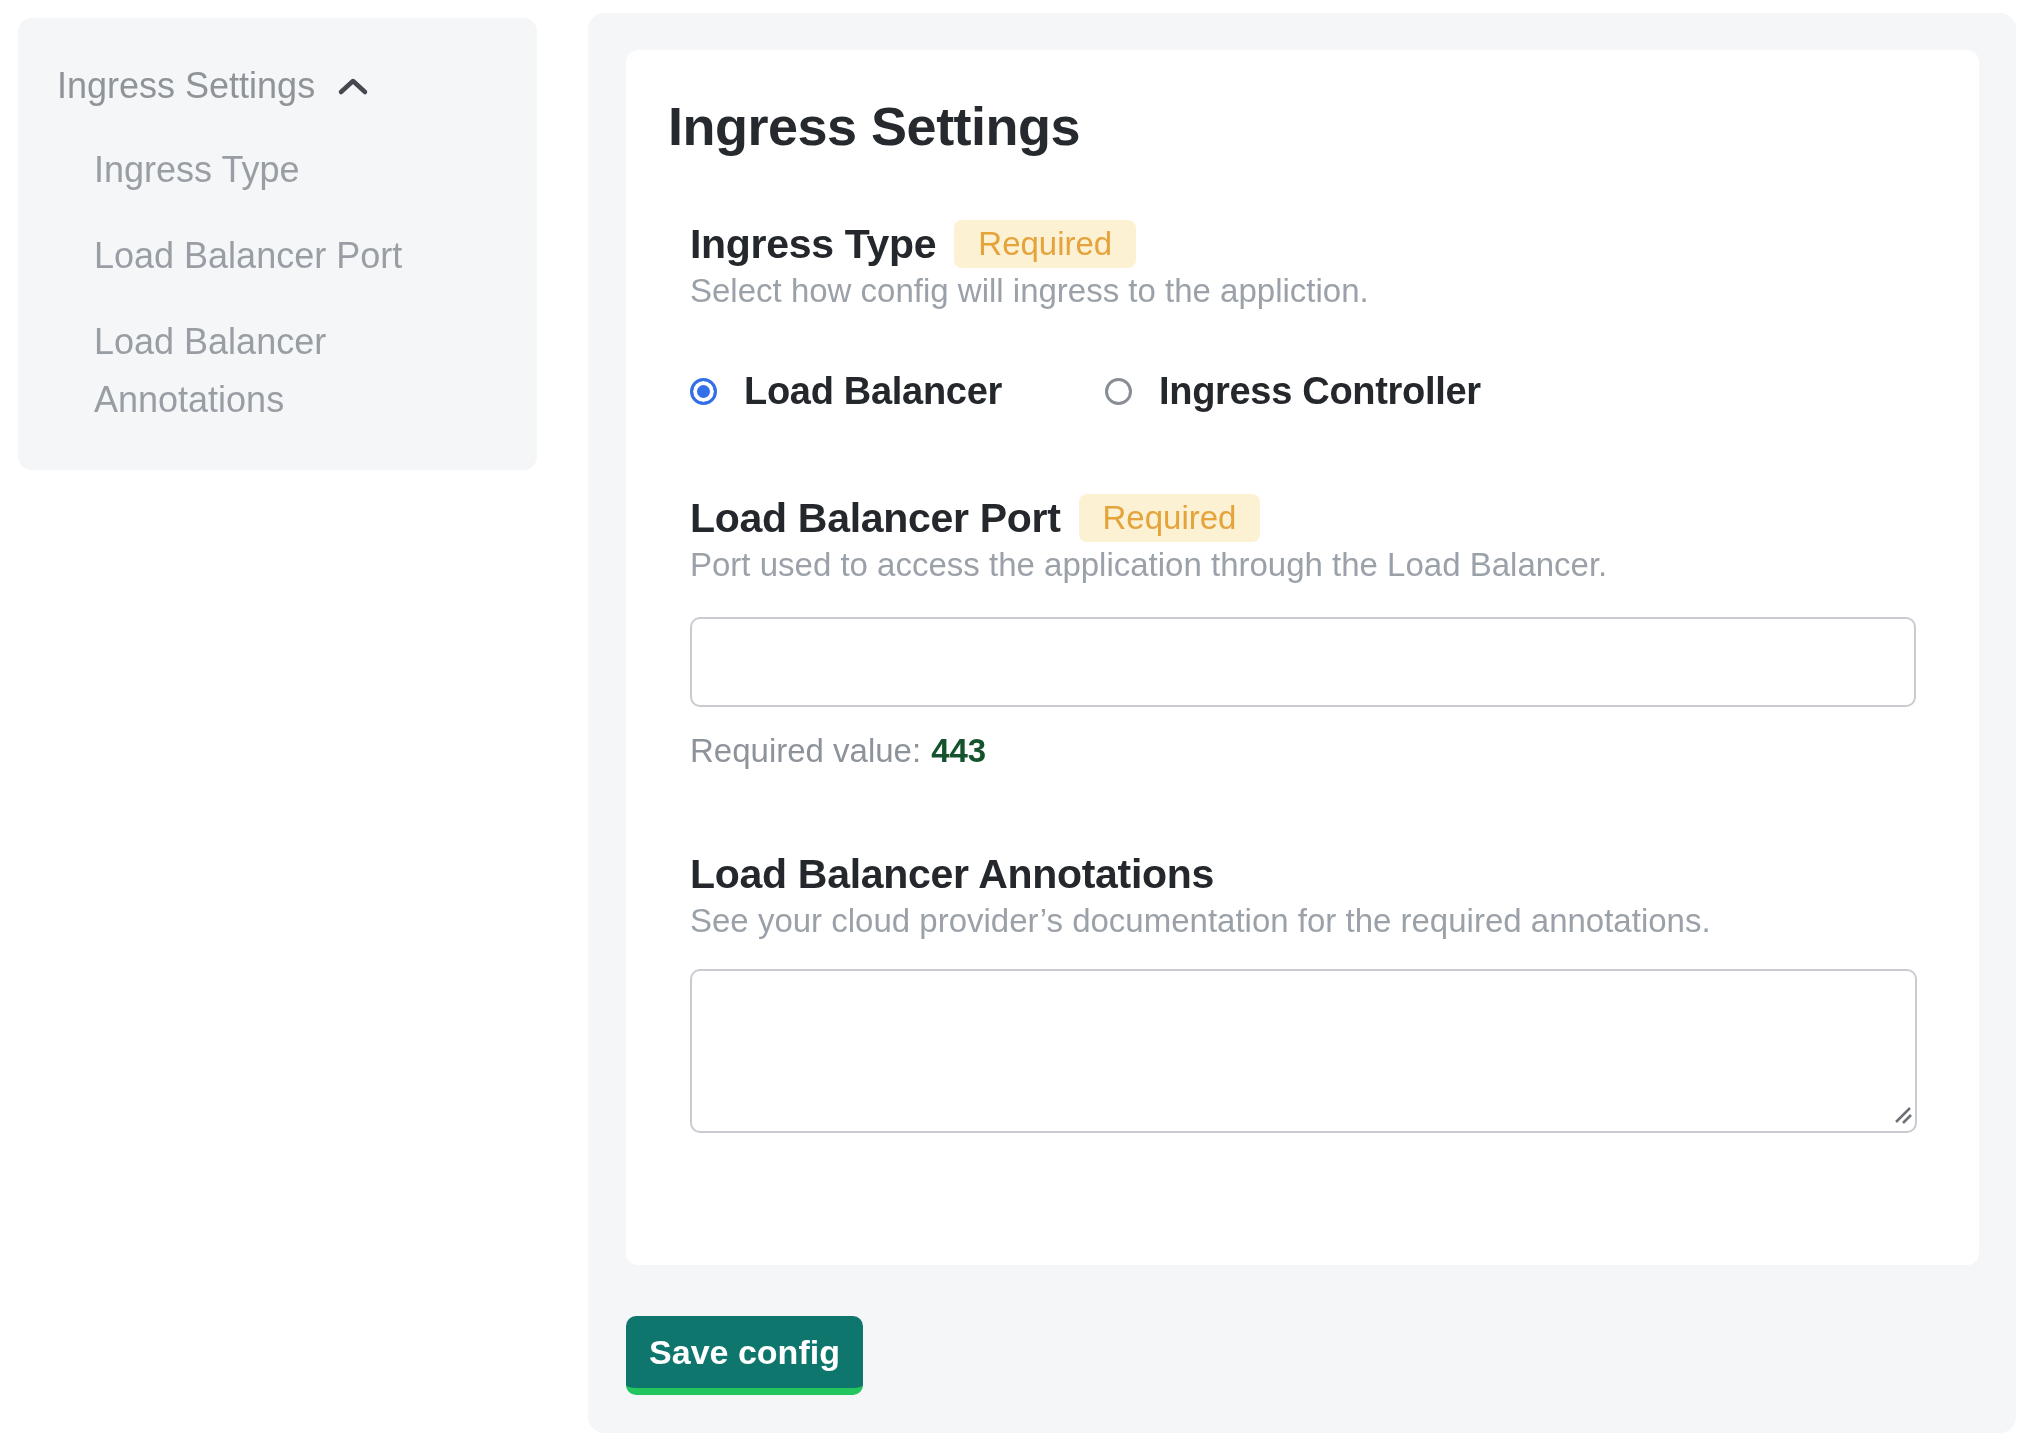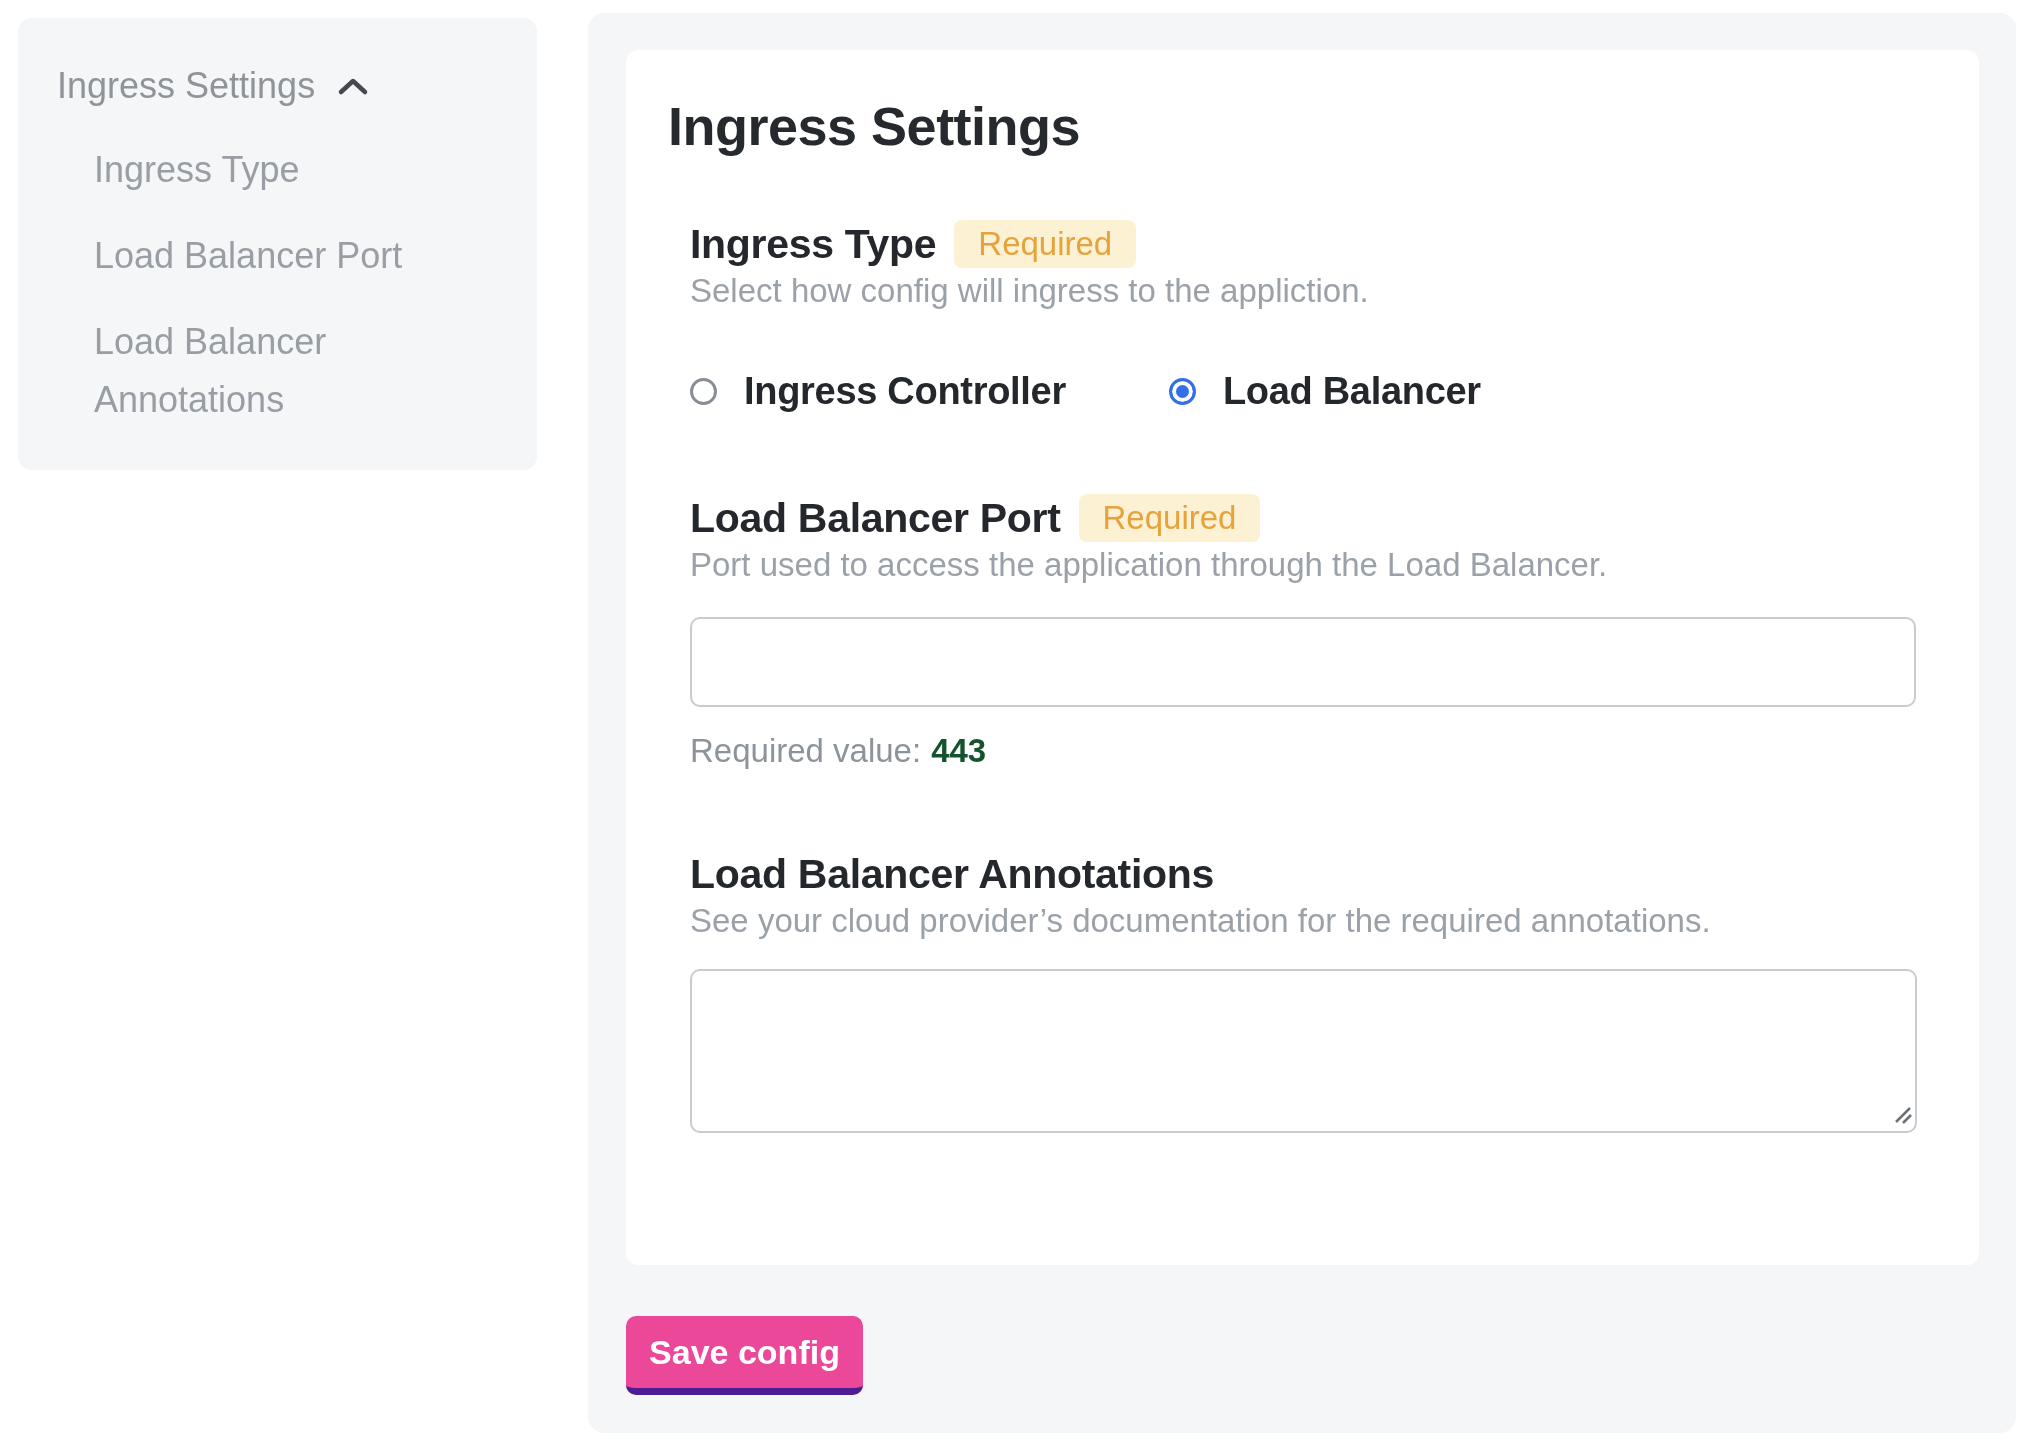--- a/index.html
+++ b/index.html
@@ -71,21 +71,21 @@
   .ta {
     width:100%; height:100%; border:2px solid #c8ccd1; border-radius:10px;
     background:#ffffff; resize:none; outline:none; font-size:34px; padding:16px 24px;
     font-family:"Liberation Sans","DejaVu Sans",sans-serif; color:#24272b; display:block;
   }
   .ta-resizer { position:absolute; right:5px; bottom:5px; cursor:nwse-resize; }
 
   
   .save-btn {
     position:absolute; left:38px; top:1303px; width:237px; height:79px;
-    background:#ec4899; border:none; border-bottom:7px solid #4c1d95; border-radius:10px;
+    background:#0f766e; border:none; border-bottom:7px solid #22c55e; border-radius:10px;
     color:#ffffff; font-size:34px; font-weight:700; cursor:pointer;
     font-family:"Liberation Sans","DejaVu Sans",sans-serif;
   }
 </style>
 </head>
 <body>
 
 <aside class="toc">
   <div class="toc-group">
     <span>Ingress Settings</span>
@@ -111,26 +111,26 @@
 
       <div class="field mt-section1">
         <div class="field-head">
           <span class="field-label">Ingress Type</span>
           <span class="badge">Required</span>
         </div>
         <p class="field-desc">Select how config will ingress to the appliction.</p>
 
         <div class="radio-row">
           <label class="radio-opt">
+            <span class="radio-ctl checked"></span>
+            <span class="radio-label">Load Balancer</span>
+          </label>
+          <label class="radio-opt">
             <span class="radio-ctl"></span>
             <span class="radio-label">Ingress Controller</span>
-          </label>
-          <label class="radio-opt">
-            <span class="radio-ctl checked"></span>
-            <span class="radio-label">Load Balancer</span>
           </label>
         </div>
       </div>
 
       <div class="field mt-section">
         <div class="field-head">
           <span class="field-label">Load Balancer Port</span>
           <span class="badge">Required</span>
         </div>
         <p class="field-desc">Port used to access the application through the Load Balancer.</p>

